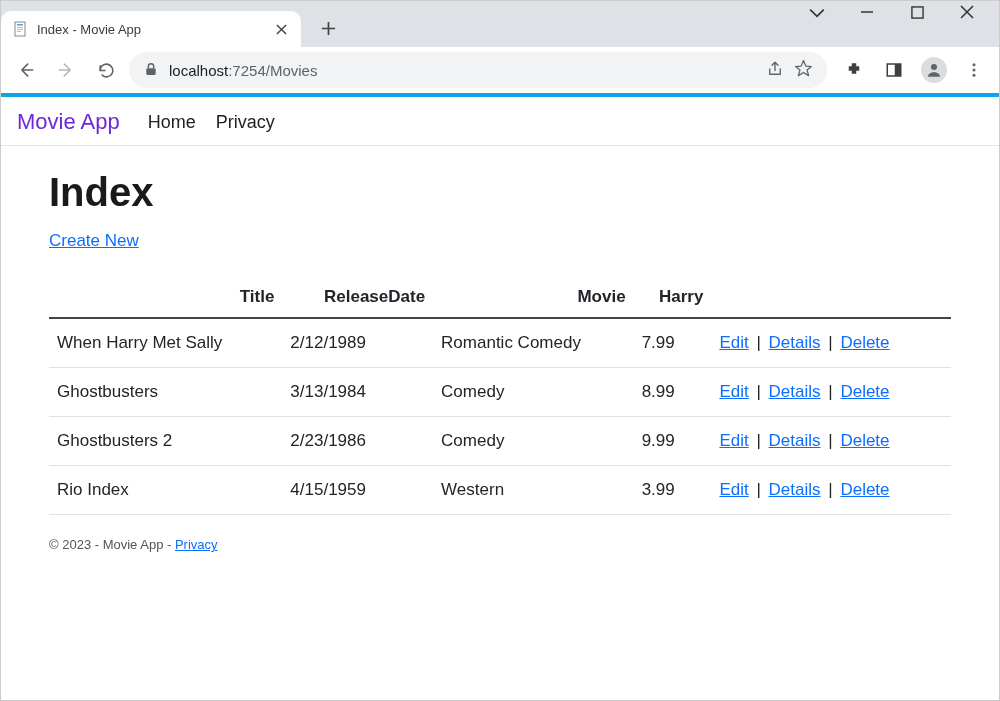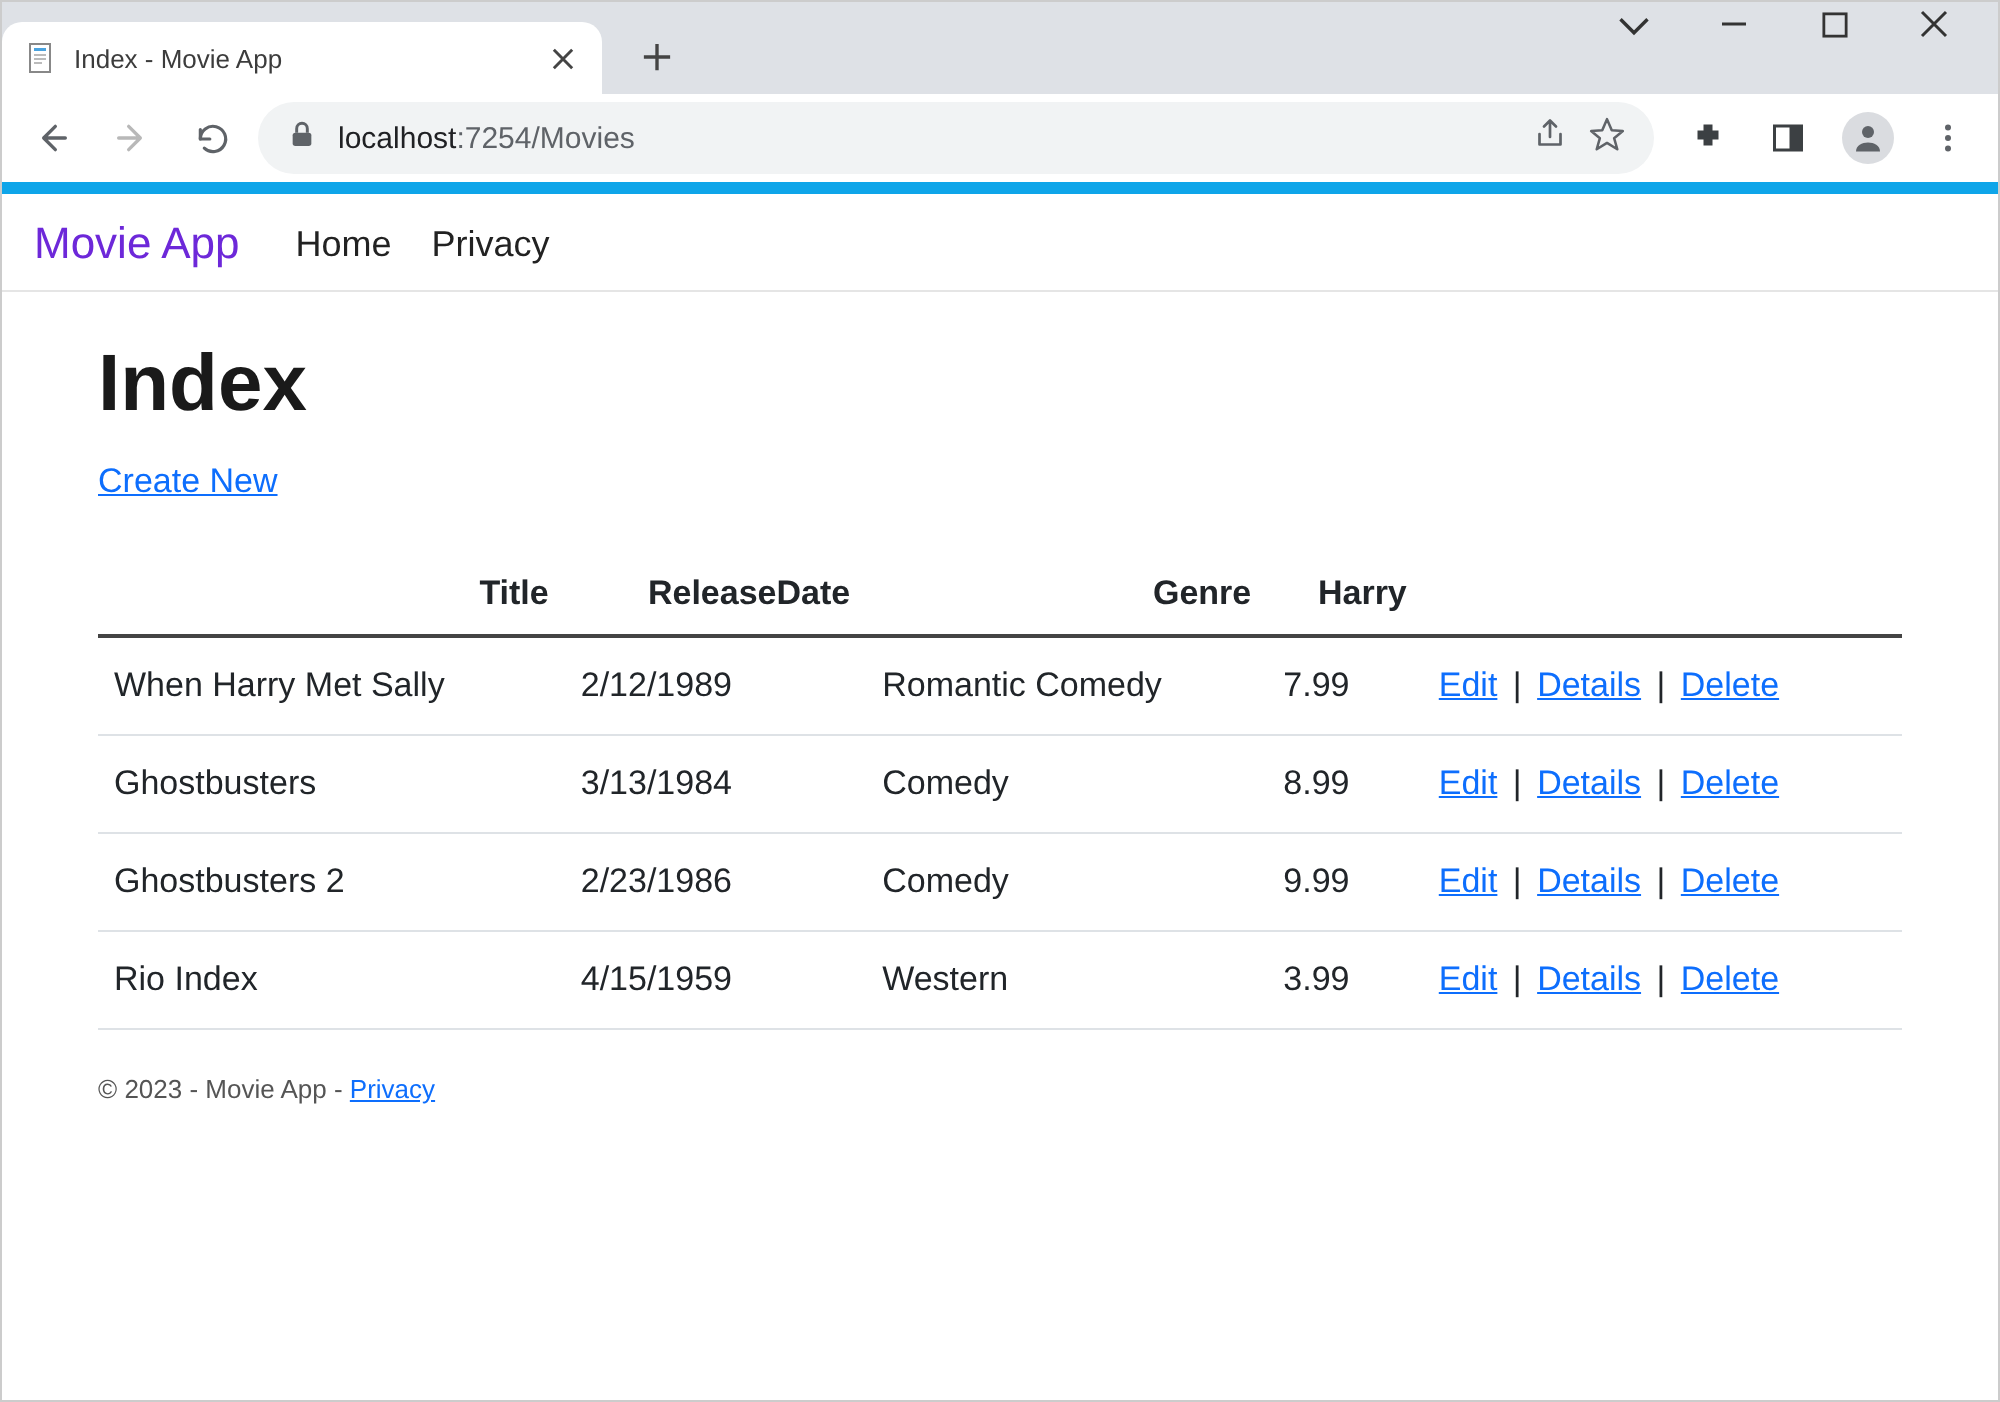--- a/index.html
+++ b/index.html
@@ -80,21 +80,21 @@
       margin-left: 12px;
       margin-bottom: 4px;
     }
     .toolbar {
       background: #fff;
       display: flex;
       align-items: center;
       height: 50px;
       padding: 0 8px;
       gap: 6px;
-      border-bottom: 6px solid #0ea5e9;
+      border-bottom: 4px solid #0ea5e9;
     }
     .tb-btn {
       width: 34px; height: 34px;
       display: inline-flex;
       align-items: center; justify-content: center;
       color: #5f6368;
       border-radius: 50%;
     }
     .tb-btn.disabled { color: #b8b8b8; }
     .address-bar {
@@ -342,21 +342,21 @@
 
   <div class="container">
     <h1>Index</h1>
     <a href="#" class="create-link">Create New</a>
 
     <table>
       <thead>
         <tr>
           <th>Title</th>
           <th>ReleaseDate</th>
-          <th>Genre</th>
+          <th>Movie</th>
           <th>Harry</th>
           <th></th>
         </tr>
       </thead>
       <tbody id="tbody">
           <tr>
             <td>When Harry Met Sally</td>
             <td>2/12/1989</td>
             <td>Romantic Comedy</td>
             <td>7.99</td>

